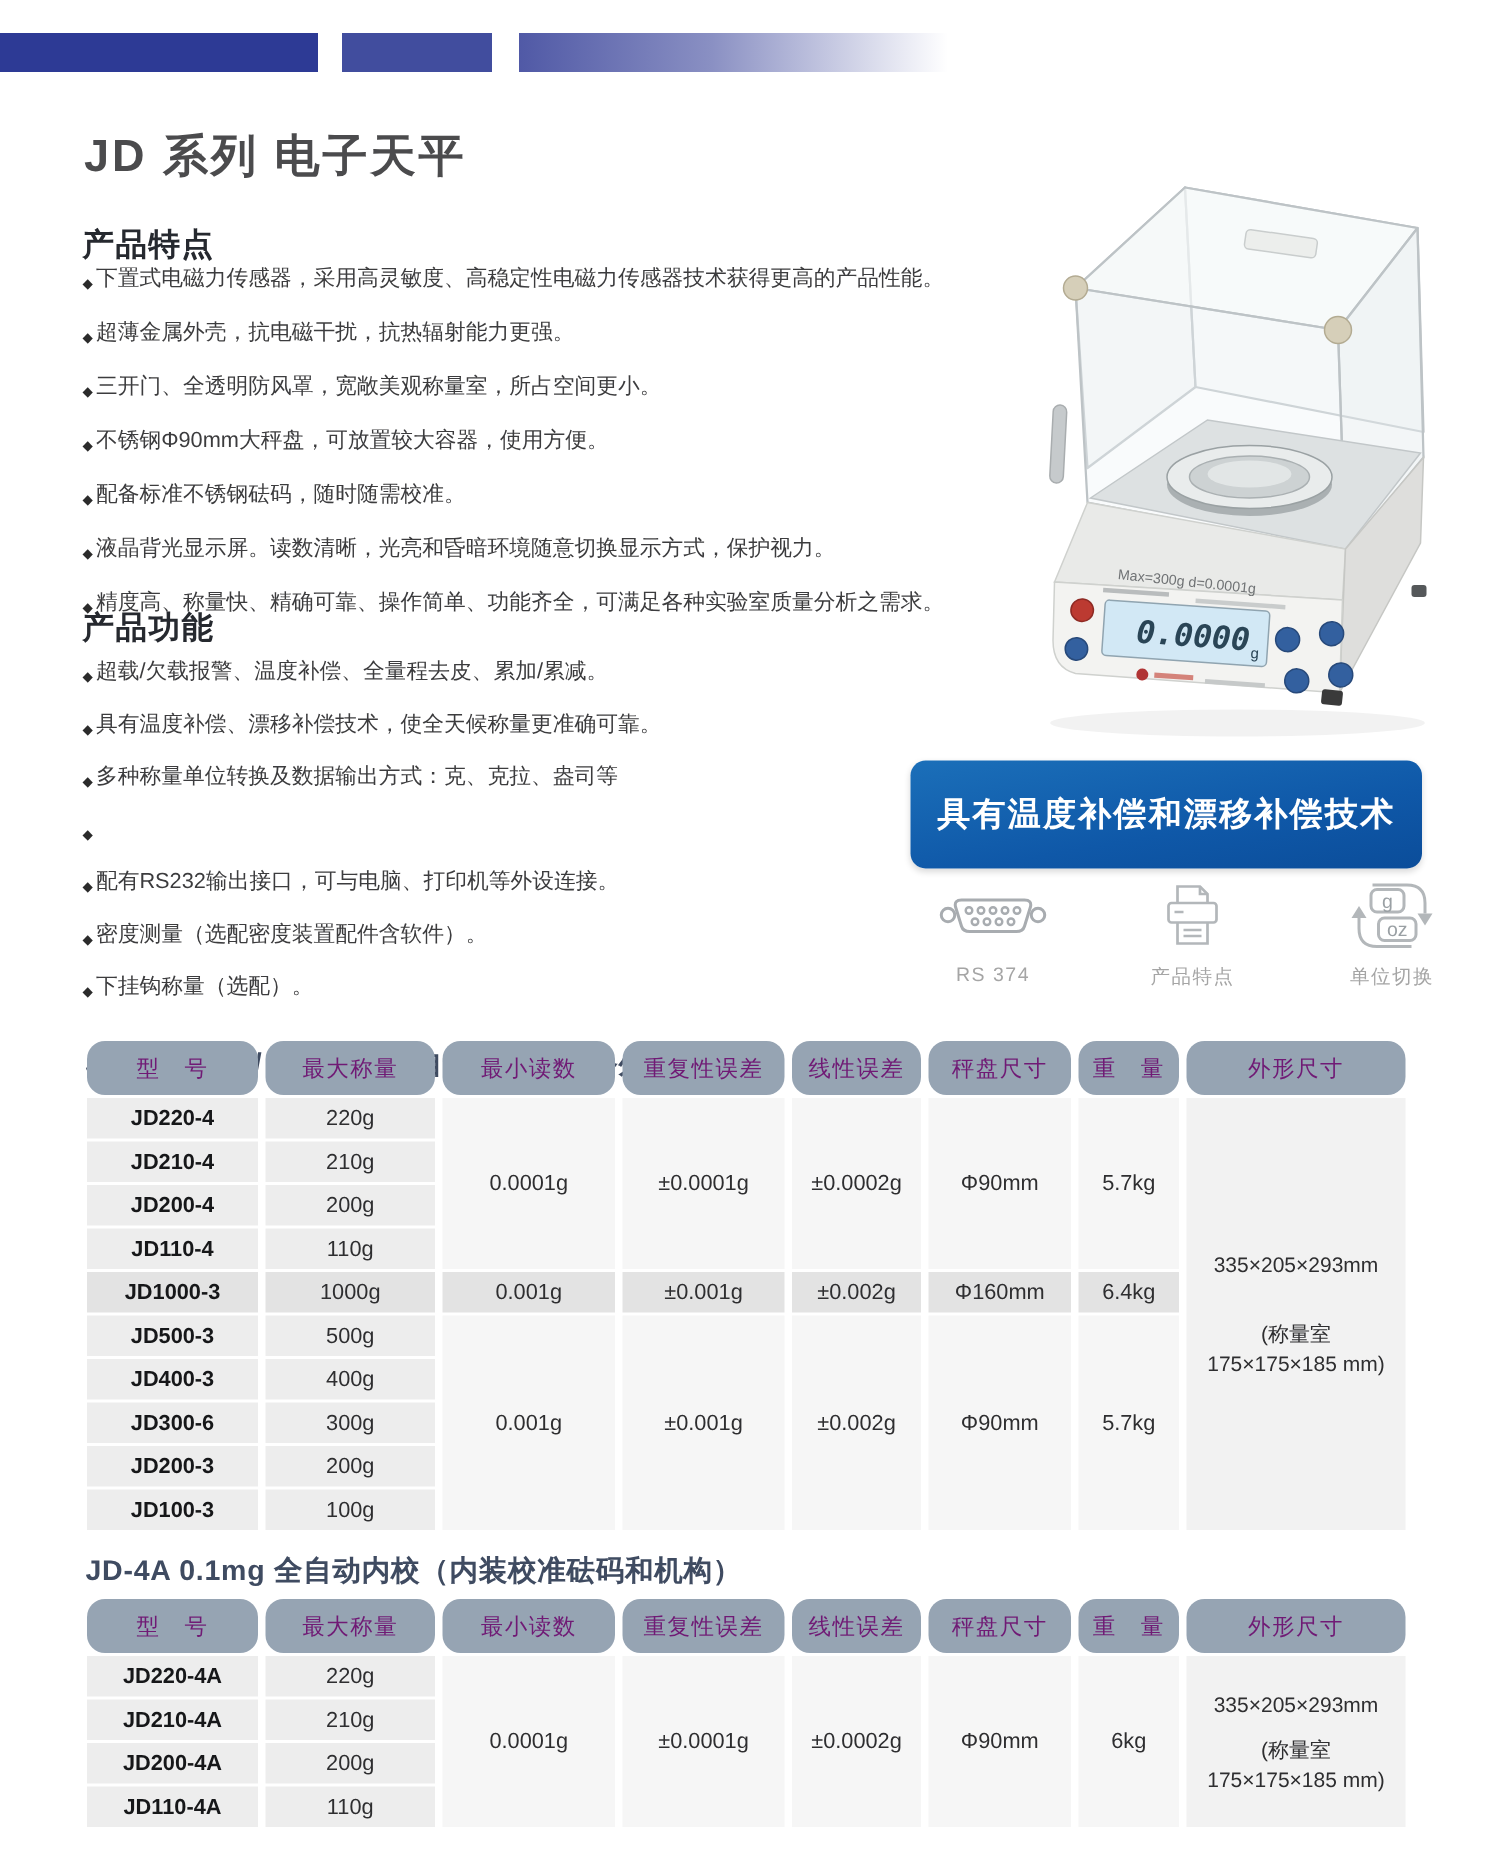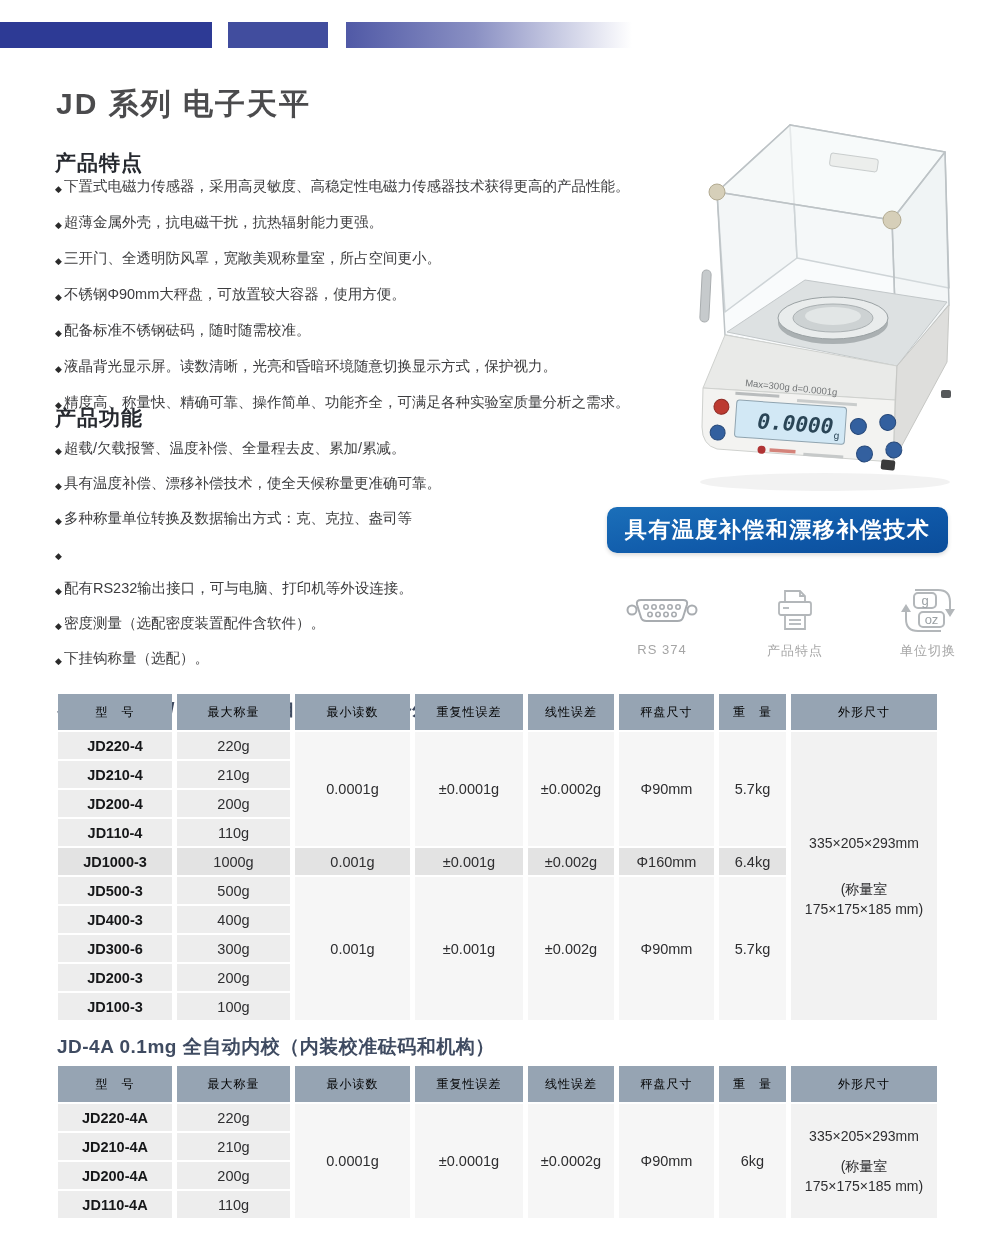--- a/index.html
+++ b/index.html
@@ -20,40 +20,40 @@
 
   ul.bullets{position:absolute;left:55px;margin:0;padding:0;list-style:none;width:625px;}
   .feat-list{top:179px;}
   .func-list{top:441px;}
   ul.bullets li{display:flex;align-items:flex-start;white-space:nowrap;font-size:14.5px;color:#3c3c3e;line-height:15px;}
   .feat-list li{margin-bottom:18px;}
   .func-list li{margin-bottom:17px;}
   .diamond{font-size:9px;color:#2b2b2b;margin:3px 2px 0 0;flex:0 0 auto;}
 
   
-  .banner{position:absolute;left:607px;top:507px;width:341px;height:46px;border-radius:10px;
+  .banner{position:absolute;left:607px;top:507px;width:341px;height:72px;border-radius:10px;
     background:linear-gradient(170deg,#1b6fb9 0%,#0f58a8 60%,#0b4d9a 100%);
     display:flex;align-items:center;justify-content:center;
     color:#fff;font-size:22px;font-weight:bold;letter-spacing:1.5px;box-shadow:0 2px 4px rgba(0,0,0,0.15);}
 
   
   .icon-row{position:absolute;left:600px;top:584px;width:390px;display:flex;justify-content:space-between;}
   .icon-item{display:flex;flex-direction:column;align-items:center;width:124px;}
   .icon-box{height:52px;display:flex;align-items:center;justify-content:center;}
   .icon-label{margin-top:6px;font-size:13px;color:#a5a5a5;letter-spacing:1px;}
 
   
   .table-title{position:absolute;left:57px;font-size:19px;font-weight:bold;color:#3f4b61;letter-spacing:0.5px;}
   .t1-title{top:696px;}
   .t2-title{top:1034px;}
   .spec-table{position:absolute;left:58px;display:grid;
     grid-template-columns:114px 113px 115px 108px 86px 95px 67px 146px;gap:2px 5px;}
   .t1{top:694px;grid-template-rows:36px repeat(10,27px);}
   .t2{top:1066px;grid-template-rows:36px repeat(4,27px);}
-  .th{background:#96a4b3;color:#000000;font-size:12px;display:flex;align-items:center;justify-content:center;letter-spacing:1px;}
+  .th{background:#96a4b3;color:#701a75;font-size:15px;display:flex;align-items:center;justify-content:center;letter-spacing:1px;border-radius:12px;}
   .td{display:flex;align-items:center;justify-content:center;font-size:14.5px;color:#2e2e30;}
   .model{font-weight:bold;color:#161719;}
   .bg-a{background:#ededed;}
   .bg-b{background:#f6f6f6;}
   .bg-c{background:#e3e3e3;}
   .bg-d{background:#f2f2f2;}
   .dims-cell{flex-direction:column;justify-content:center;font-size:14px;color:#2e2e30;text-align:center;line-height:20px;}
   .dims-gap1{height:26px;}
   .dims-gap2{height:10px;}
 

